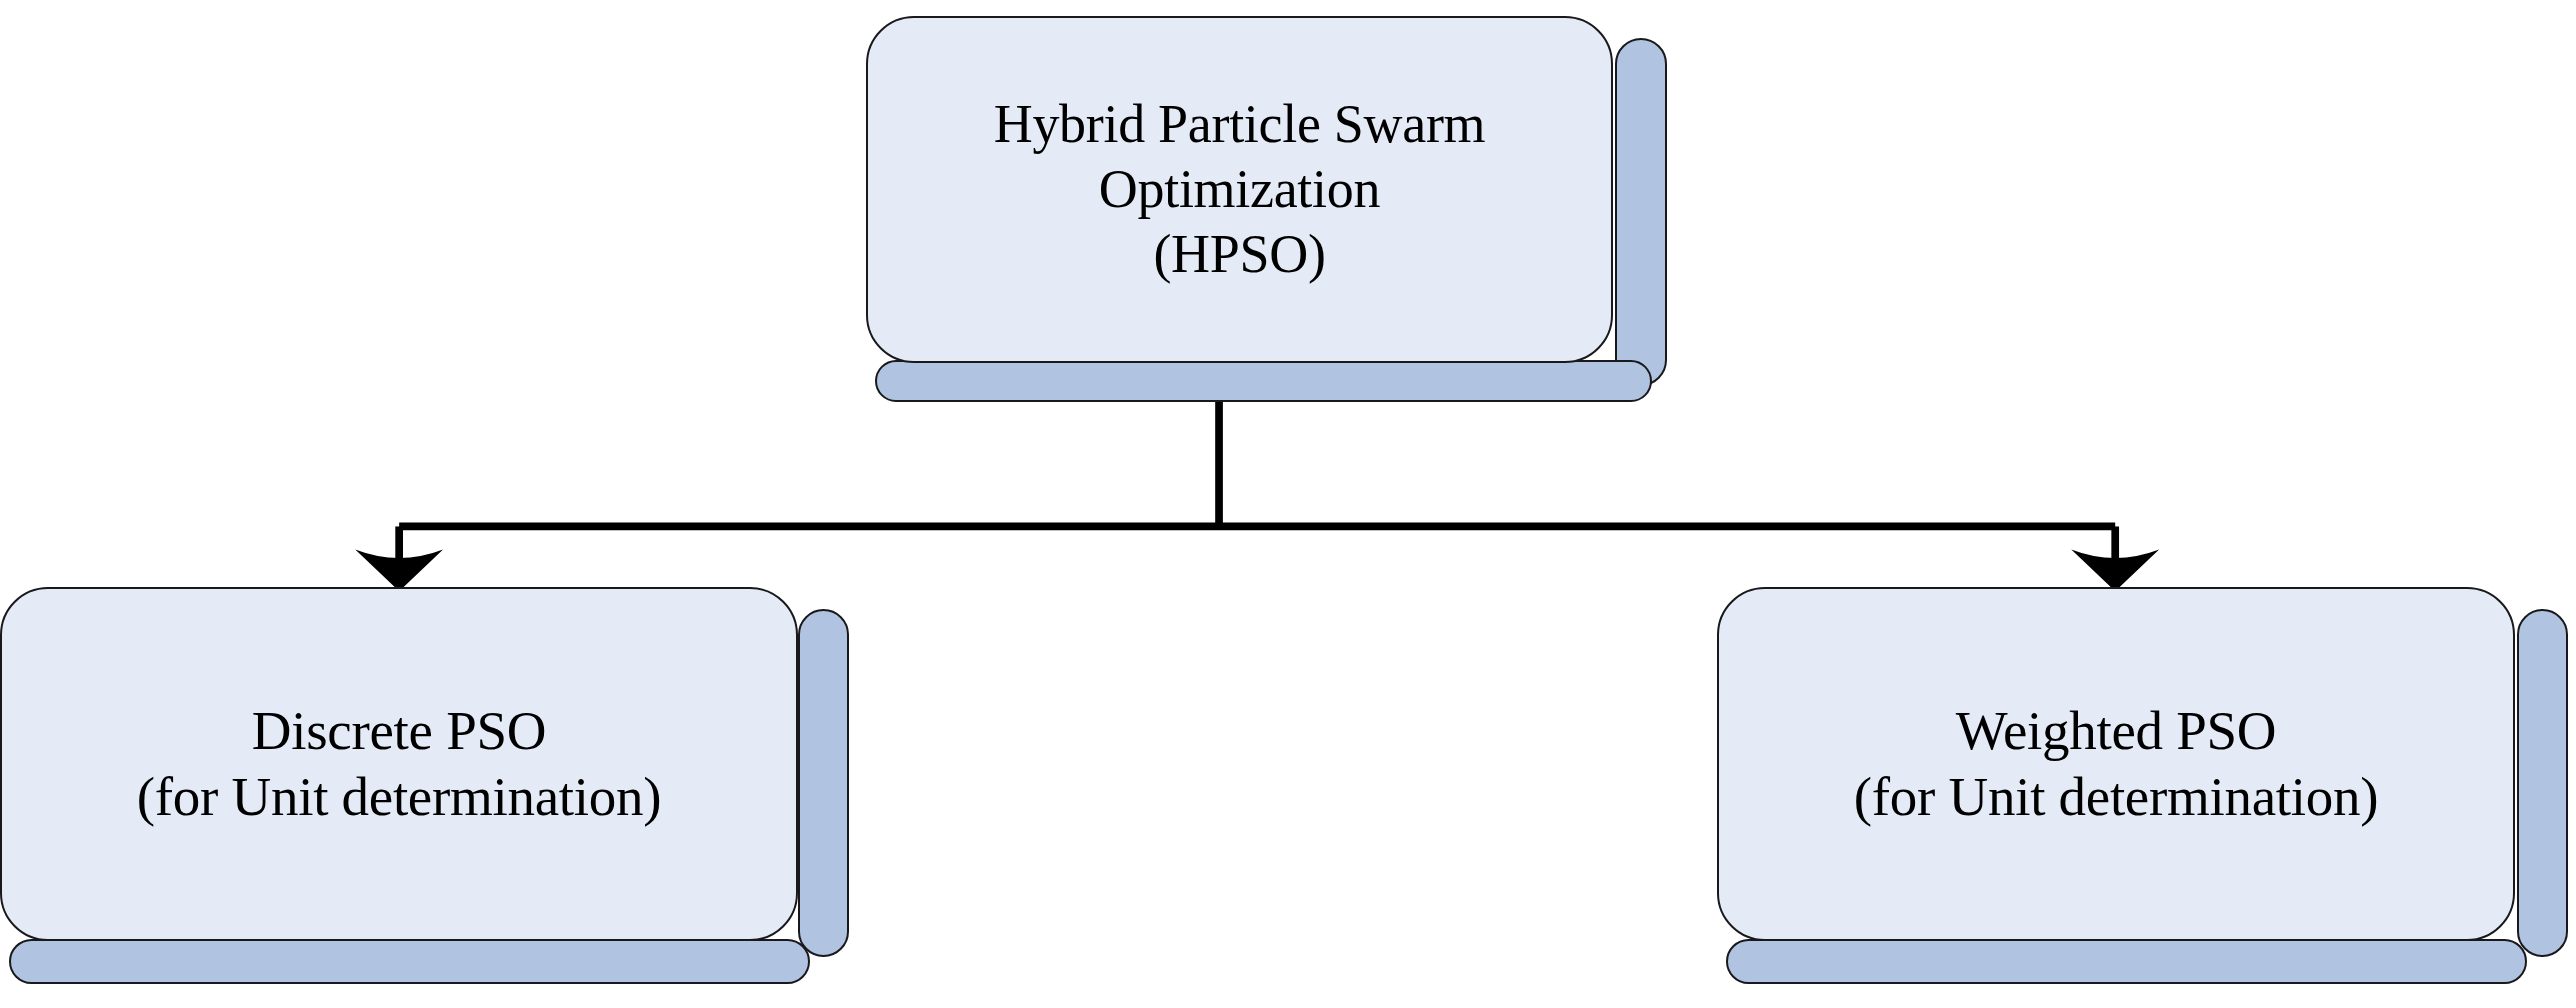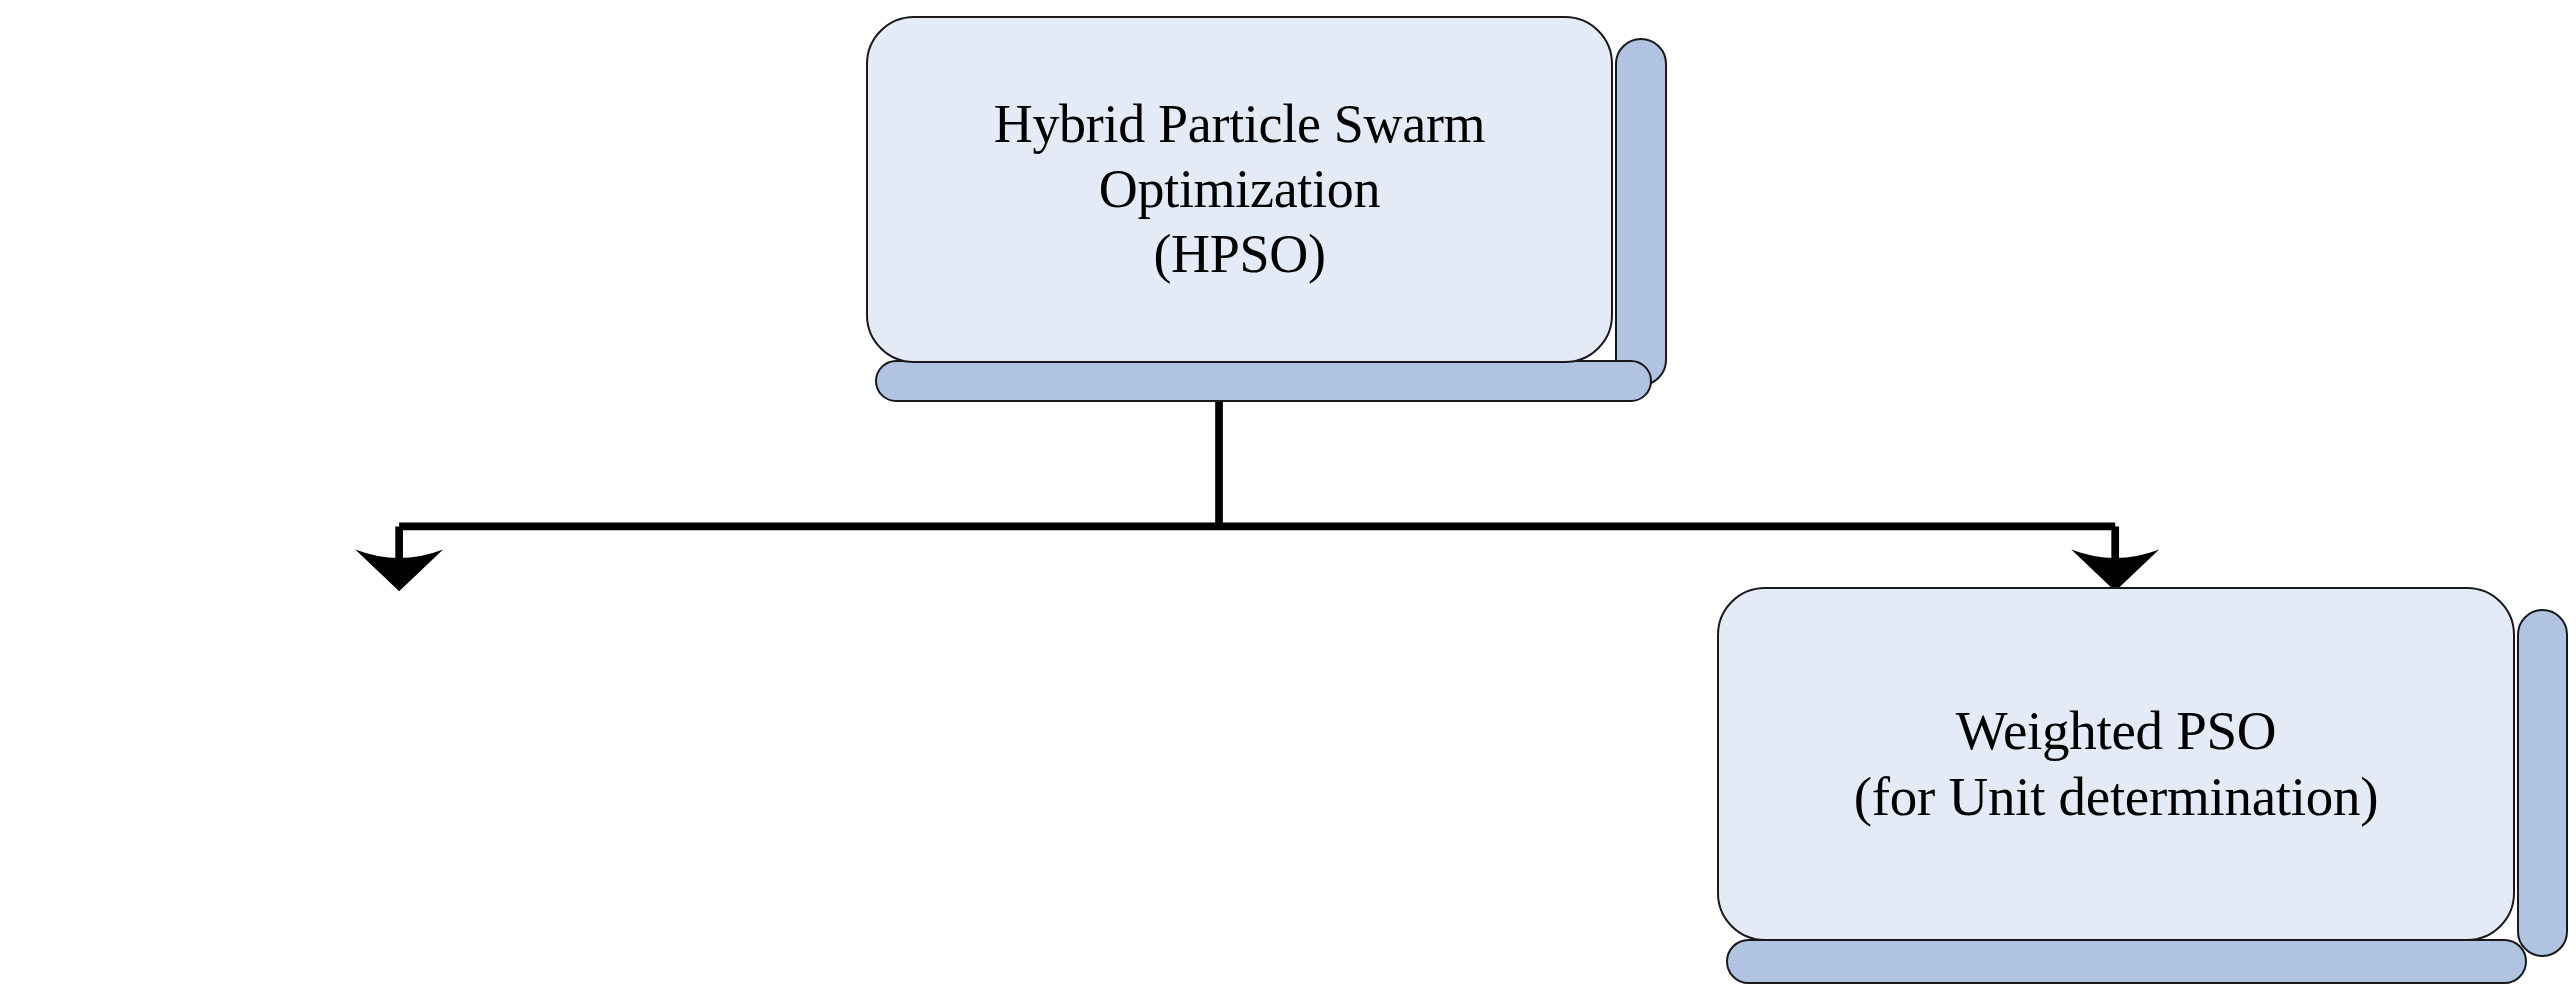--- a/index.html
+++ b/index.html
@@ -101,20 +101,28 @@
   <div class="node" id="node-root">
     <div class="shadow-right"></div>
     <div class="shadow-bottom"></div>
     <div class="face">
       <div class="label">Hybrid Particle Swarm
 Optimization
 (HPSO)</div>
     </div>
   </div>
 
+  <div class="node" id="node-left">
+    <div class="shadow-right"></div>
+    <div class="shadow-bottom"></div>
+    <div class="face">
+      <div class="label">Discrete PSO
+(for Unit determination)</div>
+    </div>
+  </div>
 
   <div class="node" id="node-right">
     <div class="shadow-right"></div>
     <div class="shadow-bottom"></div>
     <div class="face">
       <div class="label">Weighted PSO
 (for Unit determination)</div>
     </div>
   </div>
 

